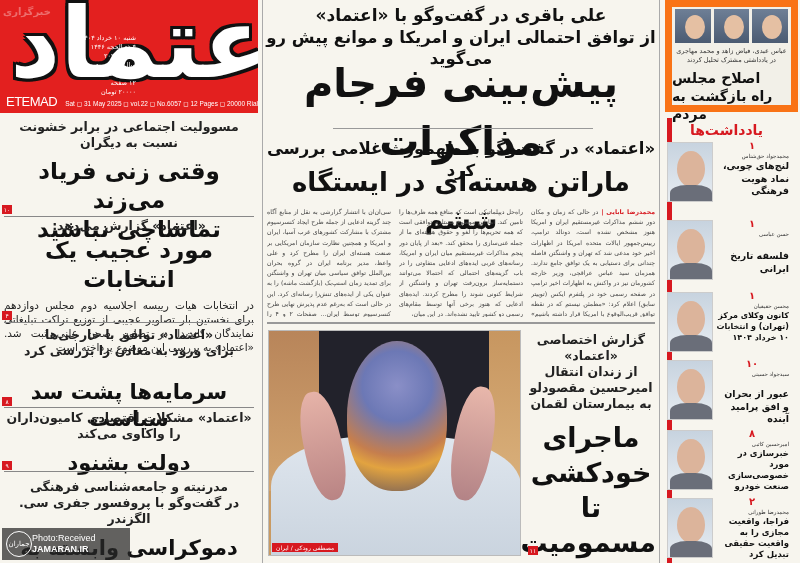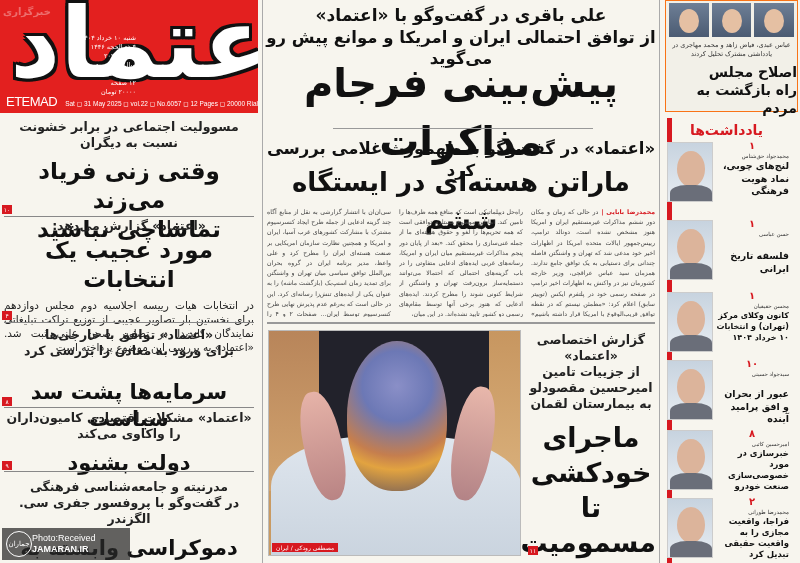--- a/index.html
+++ b/index.html
@@ -52,26 +52,26 @@
   .photo .hand-r { position: absolute; left: 185px; top: 55px; width: 38px; height: 115px; border-radius: 45%; background: linear-gradient(#e8b7ab, #b38386); transform: rotate(10deg); }
   .photo .credit { position: absolute; left: 3px; bottom: 3px; background: #d71920; color: #fff; font-size: 6px; padding: 1px 4px; direction: rtl; }
 
   .sidestory { position: absolute; left: 263px; top: 332px; width: 130px; text-align: center; }
   .sidestory .k { font-size: 12.5px; font-weight: bold; line-height: 16px; color: #222; }
   .sidestory .h { font-size: 27px; font-weight: bold; line-height: 35px; margin-top: 8px; color: #111; }
   .sidestory .pg2 { position: absolute; left: 2px; top: 214px; width: 10px; height: 9px; background: #d71920; color: #fff; font-size: 6px; text-align: center; line-height: 9px; }
 
   
   .rightcol { position: absolute; left: 663px; top: 0; width: 137px; height: 563px; }
-  .feat { position: absolute; left: 2px; top: 0; width: 133px; height: 112px; border: 1px solid #f97316; background: #f2f0e8; }
+  .feat { position: absolute; left: 2px; top: 0; width: 133px; height: 112px; border: 7px solid #f97316; background: #f2f0e8; }
   .feat .faces { display: flex; gap: 3px; padding: 2px 3px 0; direction: rtl; }
   .feat .face { width: 40px; height: 34px; background: linear-gradient(#6e7f96, #4b5b72); position: relative; overflow: hidden; }
   .feat .face::after { content: ""; position: absolute; left: 10px; top: 6px; width: 20px; height: 24px; border-radius: 50%; background: #e5c0a3; }
   .feat .cap { font-size: 6.5px; line-height: 9px; text-align: center; color: #333; margin-top: 4px; padding: 0 4px; }
-  .feat .fh { font-size: 14px; font-weight: bold; line-height: 18px; text-align: right; margin-top: 4px; }
+  .feat .fh { font-size: 14px; font-weight: bold; line-height: 18px; text-align: left; margin-top: 4px; }
 
   .notes { position: absolute; left: 2px; top: 118px; width: 133px; height: 445px; }
   .notes .redbar { position: absolute; right: 126px; top: 0; width: 5px; height: 445px; background: #d71920; }
   .notes .title { position: absolute; top: 4px; right: 10px; left: 0; text-align: center; font-size: 14px; font-weight: bold; color: #d71920; }
   .note { position: absolute; left: 2px; width: 124px; height: 66px; }
   .note .photo-s { position: absolute; left: 0; top: 2px; width: 46px; height: 60px; border: 1px solid #ccc; background: linear-gradient(#c7d3df, #e7ecf1); overflow: hidden; }
   .note .photo-s::before { content: ""; position: absolute; left: 9px; top: 8px; width: 28px; height: 36px; border-radius: 50%; background: #dcb49b; }
   .note .photo-s::after { content: ""; position: absolute; left: 2px; top: 42px; width: 42px; height: 20px; border-radius: 40% 40% 0 0; background: #6a6e79; }
   .note .txt { position: absolute; right: 2px; top: 0; width: 74px; text-align: right; }
   .note .num { color: #d71920; font-weight: bold; font-size: 10px; line-height: 12px; text-align: center; }
@@ -163,21 +163,21 @@
         <span>راه‌حل دیپلماتیکی است که منافع همه طرف‌ها را تامین کند. اما این موضوع مستلزم توافقی است که همه تحریم‌ها را لغو و حقوق هسته‌ای ما از جمله غنی‌سازی را محقق کند. «بعد از پایان دور پنجم مذاکرات غیرمستقیم میان ایران و امریکا، رسانه‌های غربی ایده‌های ادعایی متفاوتی را در باب گزینه‌های احتمالی که احتمالا می‌توانند دستمایه‌ساز برون‌رفت تهران و واشنگتن از شرایط کنونی شوند را مطرح کردند. ایده‌های ادعایی که هنوز برخی آنها توسط مقام‌های رسمی دو کشور تایید نشده‌اند. در این میان،</span>
       </div>
       <div class="col">
         <span>سی‌ان‌ان با انتشار گزارشی به نقل از منابع آگاه چند گزینه ادعایی از جمله طرح ایجاد کنسرسیوم مشترک با مشارکت کشورهای غرب آسیا، ایران و امریکا و همچنین نظارت سازمان امریکایی بر صنعت هسته‌ای ایران را مطرح کرد و علی واعظ، مدیر برنامه ایران در گروه بحران بین‌الملل توافق سیاسی میان تهران و واشنگتن برای تمدید زمان اسنپ‌بک (بازگشت ماشه) را به عنوان یکی از ایده‌های تنش‌زا رسانه‌ای کرد. این در حالی است که به‌رغم عدم پذیرش نهایی طرح کنسرسیوم توسط ایران... صفحات ۲ و ۴ را بخوانید</span>
       </div>
     </div>
     <div class="rule2"></div>
 
     <div class="sidestory">
       <div class="k">گزارش اختصاصی «اعتماد»</div>
-      <div class="k">از جزییات تامین</div>
+      <div class="k">از زندان انتقال</div>
       <div class="k">امیرحسین مقصودلو</div>
       <div class="k">به بیمارستان لقمان</div>
       <div class="h">
         <div>ماجرای</div>
         <div>خودکشی</div>
         <div>تا مسمومیت</div>
 
       </div>
       <div class="pg2">۱۱</div>
     </div>

